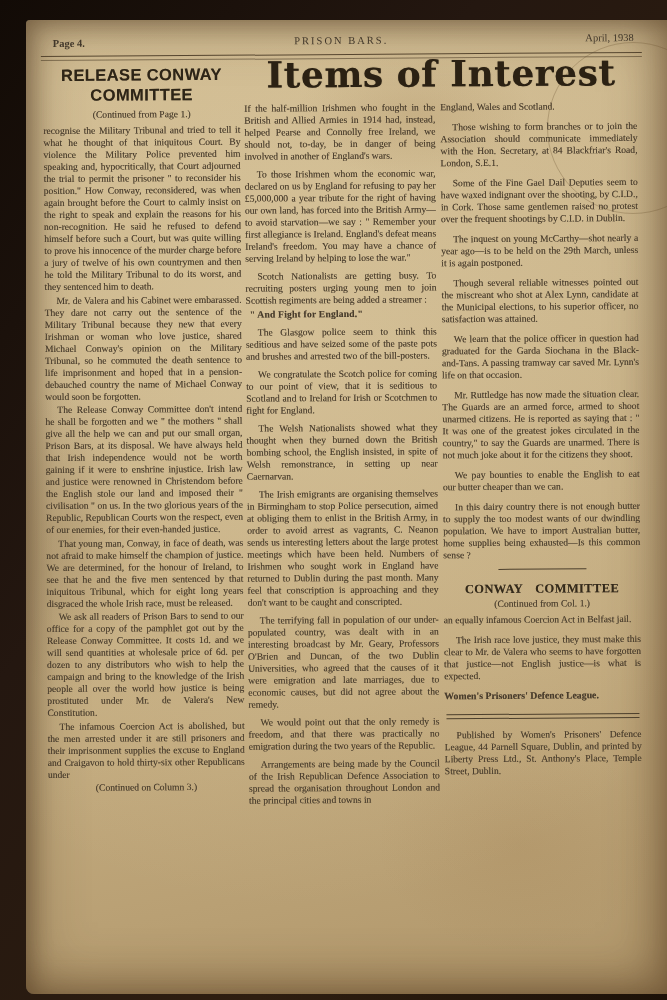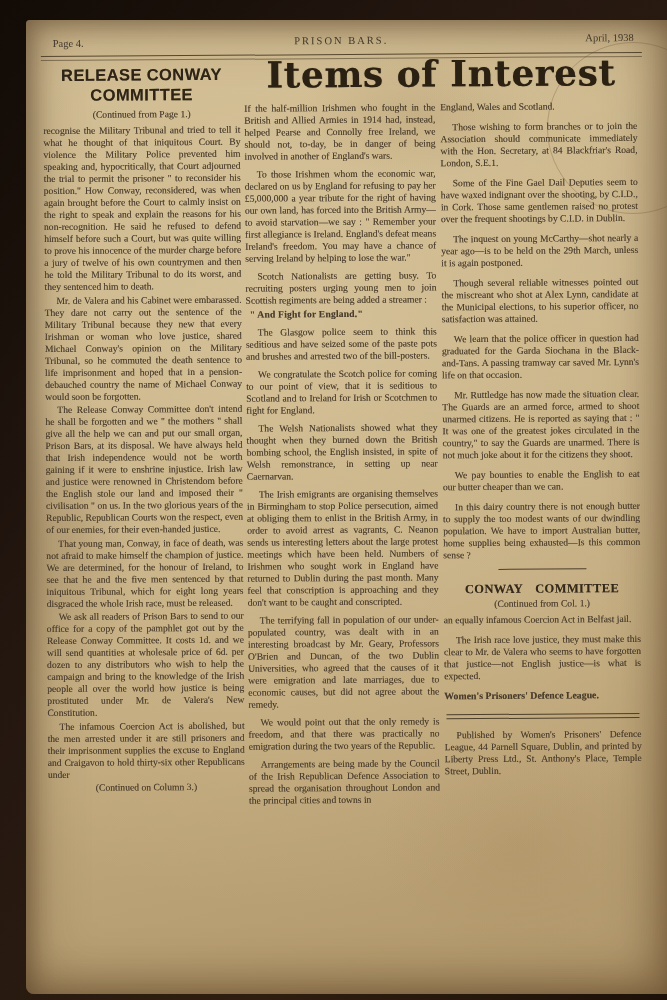--- a/index.html
+++ b/index.html
@@ -15,21 +15,21 @@
                 inset 7px 5px 20px rgba(58,38,18,0.32);}
   .content{position:absolute;left:0;top:0;right:0;bottom:0;transform:rotate(-0.4deg);}
   .stain{position:absolute;pointer-events:none;}
   .stain-a{left:270px;top:30px;width:240px;height:130px;background:radial-gradient(closest-side,rgba(140,105,60,.16),rgba(0,0,0,0));}
   .stain-b{right:10px;bottom:40px;width:280px;height:220px;background:radial-gradient(closest-side,rgba(150,112,66,.14),rgba(0,0,0,0));}
   .stain-c{left:-30px;top:360px;width:140px;height:320px;background:radial-gradient(closest-side,rgba(92,66,36,.17),rgba(0,0,0,0));}
   .crease{position:absolute;right:-52px;top:22px;width:170px;height:170px;border:1px solid rgba(104,78,46,0.3);border-radius:50%;}
 
   .running-head{position:absolute;top:15px;left:22px;right:26px;height:14px;
     font-family:"Liberation Serif",serif;font-size:10.5px;color:#41372a;}
-  .rh-page{position:absolute;left:8px;top:1px;}
+  .rh-page{position:absolute;left:8px;top:1px;font-weight:bold;}
   .rh-title{position:absolute;left:0;right:0;top:0;text-align:center;letter-spacing:2px;}
   .rh-date{position:absolute;right:4px;top:-1px;}
   .head-rule{position:absolute;top:34px;left:18px;right:22px;height:2.5px;
     border-top:1.4px solid #56462f;border-bottom:1px solid rgba(86,70,47,0.65);}
 
   .col{position:absolute;font-family:"Liberation Serif",serif;font-size:9.6px;line-height:12px;
     color:#483c2c;text-align:justify;text-shadow:0 0 0.6px rgba(72,60,44,0.55);}
   .col p{margin:0 0 2px;text-indent:12px;}
   .col1{left:20px;top:44px;width:197px;}
   .col2{left:221px;top:82px;width:191px;}

